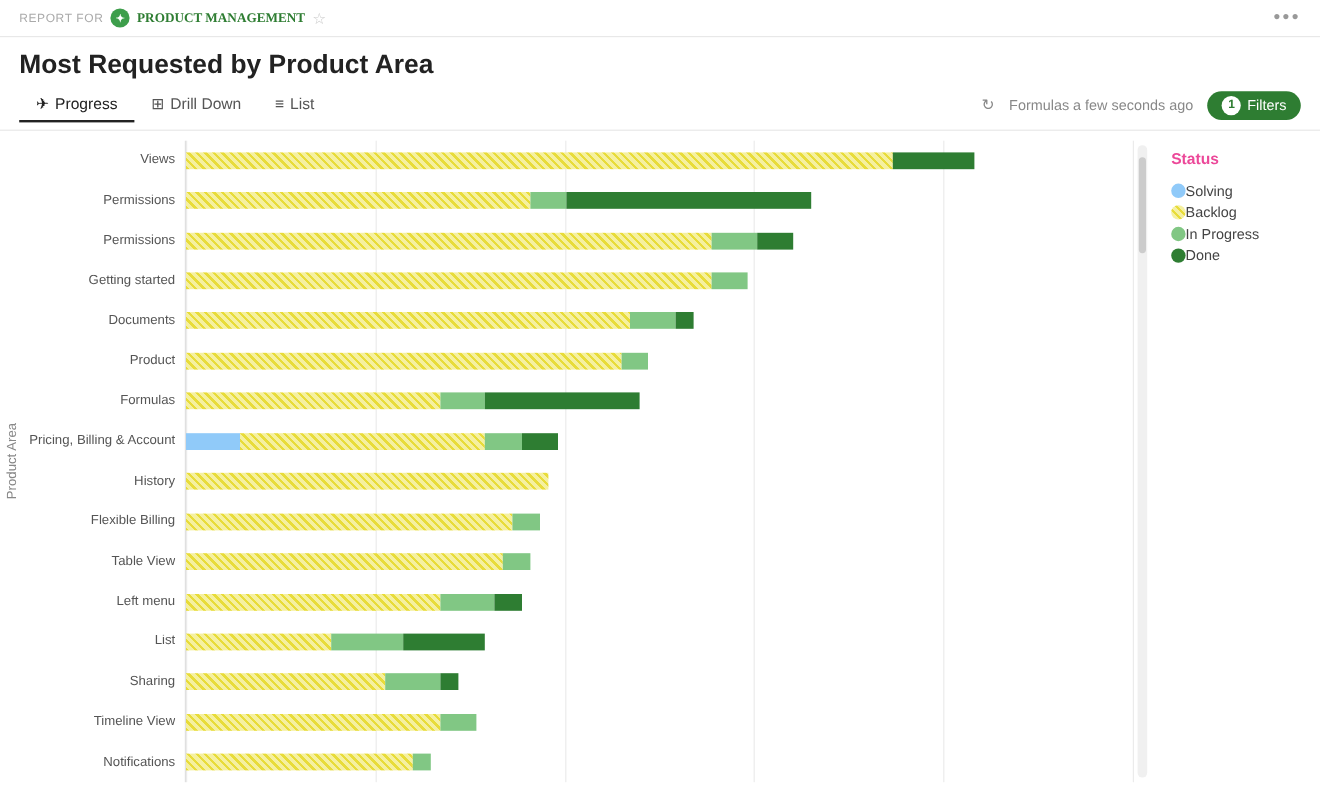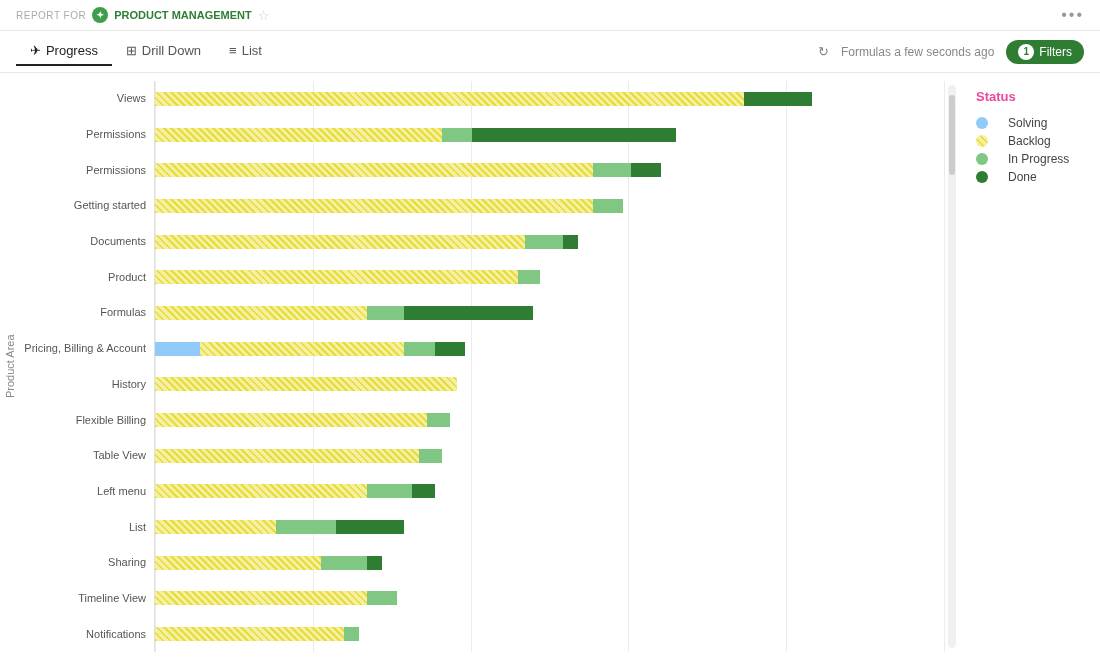--- a/index.html
+++ b/index.html
@@ -29,21 +29,21 @@
       font-size: 11px;
       color: #888;
     }
     .top-bar .brand-icon {
       width: 16px; height: 16px;
       background: #3d9e4b;
       border-radius: 50%;
       display: inline-flex; align-items: center; justify-content: center;
       color: #fff; font-size: 9px; font-weight: bold;
     }
-    .top-bar .brand-name { color: #2e7d32; font-weight: 600; font-size: 11px; }
+    .top-bar .brand-name { color: #2e7d32; font-weight: 600; font-size: 11px; font-family: Liberation Serif, serif; }
     .top-bar .star-icon { color: #ccc; font-size: 13px; }
     .main-title {
       padding: 10px 16px 0;
       font-size: 22px;
       font-weight: 700;
       color: #222;
     }
     .nav-bar {
       padding: 6px 16px;
       display: flex;
@@ -178,21 +178,21 @@
     }
     .legend-title {
       font-size: 13px;
       font-weight: 600;
       color: #ec4899;
       margin-bottom: 8px;
     }
     .legend-item {
       display: flex;
       align-items: center;
-      gap: 20px;
+      gap: 0;
       font-size: 12px;
       color: #444;
       margin-bottom: 4px;
     }
     .legend-dot {
       width: 12px; height: 12px;
       border-radius: 50%;
       flex-shrink: 0;
     }
     .scrollbar-area {
@@ -220,20 +220,21 @@
 
   <div class="top-bar">
     <span style="color:#aaa;font-size:10px;letter-spacing:0.5px;">REPORT FOR</span>
     <span class="brand-icon">✦</span>
     <span class="brand-name">PRODUCT MANAGEMENT</span>
     <span class="star-icon">☆</span>
     <span style="flex:1"></span>
     <span class="more-icon">•••</span>
   </div>
 
+  <div class="main-title">Most Requested by Product Area</div>
 
   <div class="nav-bar">
     <div class="nav-tabs">
       <div class="nav-tab active">
         <span class="tab-icon">✈</span>
         <span>Progress</span>
       </div>
       <div class="nav-tab">
         <span class="tab-icon">⊞</span>
         <span>Drill Down</span>

